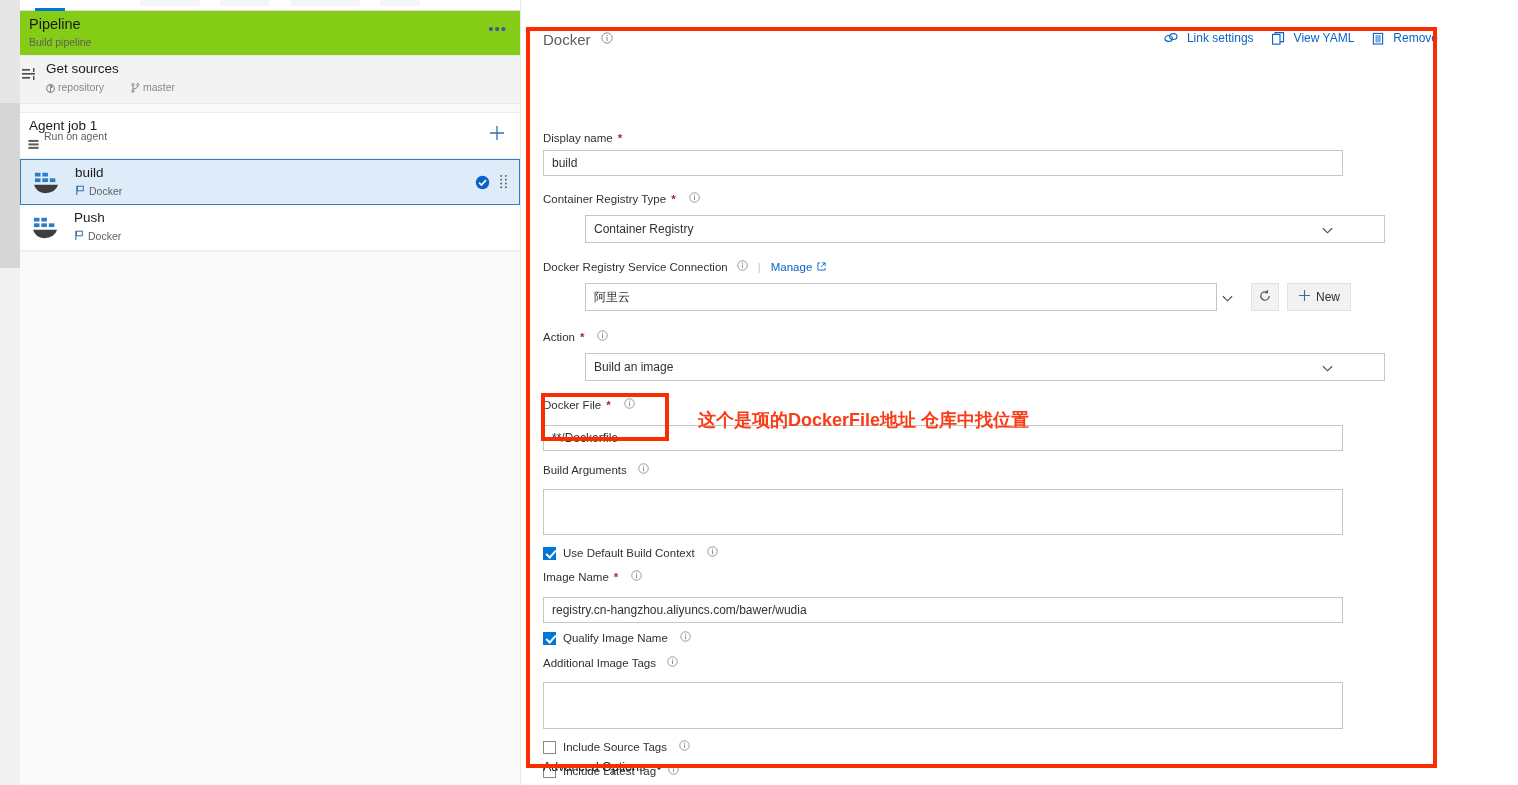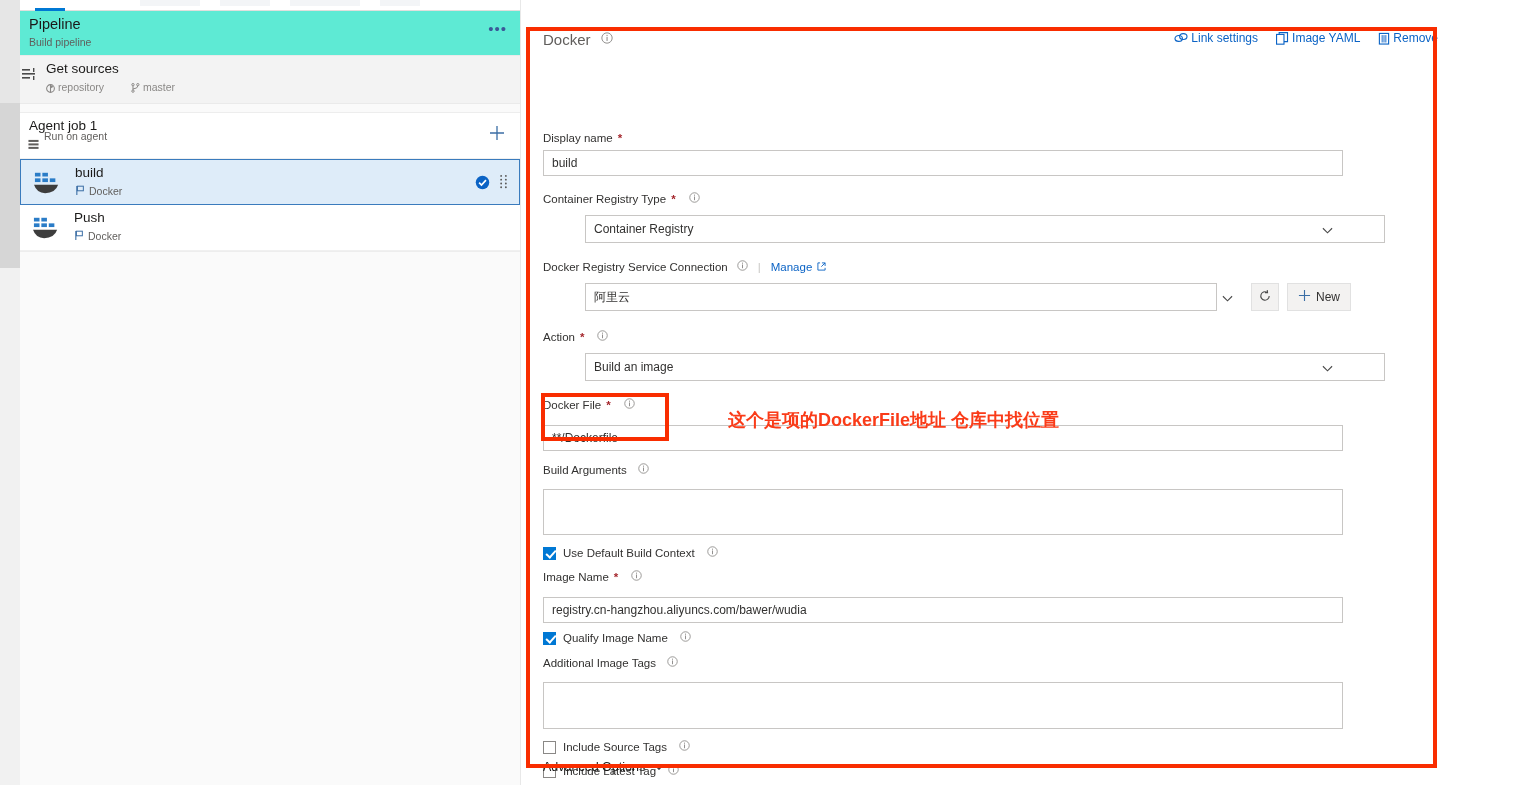--- a/index.html
+++ b/index.html
@@ -22,21 +22,21 @@
 
   
   .tabstrip { position:absolute; left:20px; top:0; width:500px; height:11px; background:#ffffff;
               border-bottom:1px solid #e1dfdd; }
   .tabstrip .active-underline { position:absolute; left:15px; top:8px; width:30px; height:3px; background:#0078d4; }
   .tabstrip .ghost { position:absolute; top:0px; height:6px; background:#eef1f4; opacity:.7; }
 
   
   .leftpane { position:absolute; left:20px; top:11px; width:500px; height:774px; background:#fafafa; }
 
-  .pipeline-head { position:relative; background:#5eead4; height:45px; border-bottom:1px solid #eaeaea; }
+  .pipeline-head { position:relative; background:#84cc16; height:45px; border-bottom:1px solid #eaeaea; }
   .pipeline-head .title { position:absolute; left:9px; top:5px; font-size:14.5px; color:#1b1a19; }
   .pipeline-head .sub { position:absolute; left:9px; top:25px; font-size:10.5px; color:#605e5c; }
   .pipeline-head .ellipsis { position:absolute; right:13px; top:9px; font-size:15px; color:#3b5998;
                              letter-spacing:1px; cursor:pointer; }
 
   .getsources { position:relative; height:48px; background:#f3f3f3; border-bottom:1px solid #eaeaea; }
   .getsources .gs-icon { position:absolute; left:2px; top:12px; width:18px; height:14px; }
   .getsources .gs-title { position:absolute; left:26px; top:5px; font-size:13.5px; color:#1b1a19; }
   .getsources .gs-meta { position:absolute; left:26px; top:25px; font-size:10.5px; color:#8a8886; }
   .getsources .gs-meta .m-item { display:inline-block; margin-right:24px; }
@@ -62,21 +62,21 @@
 
   
   .rightpane { position:absolute; left:520px; top:0; width:998px; height:785px; background:#ffffff;
                border-left:1px solid #e8e8e8; }
 
   .detail-head { position:absolute; left:22px; top:30px; width:820px; height:24px; }
   .detail-head .dh-title { position:absolute; left:0; top:0; font-size:15px; color:#605e5c; }
   .detail-head .info-i { display:inline-block; vertical-align:1px; margin-left:6px; }
 
   .head-actions { position:absolute; right:80px; top:31px; display:flex; gap:18px; align-items:center; }
-  .head-actions .act { display:flex; align-items:center; gap:3px; color:#0b63c5; font-size:12px; cursor:pointer; }
+  .head-actions .act { display:flex; align-items:center; gap:9px; color:#0b63c5; font-size:12px; cursor:pointer; }
   .head-actions .act svg { display:block; }
 
   .taskver { position:absolute; left:33px; top:67px; display:flex; align-items:center; gap:8px; }
   .taskver .tv-label { font-size:12px; color:#323130; }
   .taskver select.tv-sel { width:100px; height:26px; font-size:12px; color:#323130; padding:0 4px;
      border:1px solid #c8c6c4; background:#fff; font-family:"Liberation Sans", sans-serif; }
 
   .form { position:absolute; left:22px; top:130px; width:822px; }
   .fg { position:relative; margin-bottom:8px; }
   .lbl { font-size:11.5px; color:#323130; line-height:16px; margin-bottom:4px; display:flex; align-items:center; gap:5px; }
@@ -108,21 +108,21 @@
   .manage-link { color:#0b63c5; cursor:pointer; }
   .sep { color:#c8c6c4; margin:0 5px; }
 
   .advanced { position:absolute; left:22px; top:760px; font-size:12.5px; color:#1b1a19; cursor:pointer; }
 
   
   .red-box-main { position:absolute; left:526px; top:27px; width:911px; height:741px;
       border:4px solid #f92d00; pointer-events:none; }
   .red-box-small { position:absolute; left:541px; top:393px; width:128px; height:48px;
       border:4px solid #f92d00; pointer-events:none; }
-  .red-note { position:absolute; left:728px; top:408px; font-size:18px; color:#fa3b18;
+  .red-note { position:absolute; left:698px; top:408px; font-size:18px; color:#fa3b18;
       font-weight:bold; white-space:nowrap; pointer-events:none; }
 
   .info-circle { display:inline-block; }
 </style>
 </head>
 <body>
 
 <div id="root">
 
   <div class="gutter-top"></div>
@@ -283,21 +283,21 @@
         </span>
         <span>Link settings</span>
       </div>
       <div class="act">
         <span>
           <svg width="13" height="13" viewBox="0 0 14 14">
             <rect x="0.6" y="2.6" width="8" height="10.5" fill="none" stroke="#0b63c5" stroke-width="1.2"></rect>
             <path d="M3.4 2.6 L3.4 0.7 L12.4 0.7 L12.4 10.4 L8.6 10.4" fill="none" stroke="#0b63c5" stroke-width="1.2"></path>
           </svg>
         </span>
-        <span>Image YAML</span>
+        <span>View YAML</span>
       </div>
       <div class="act">
         <span>
           <svg width="12" height="13" viewBox="0 0 13 14">
             <rect x="1.5" y="1.5" width="10" height="11.5" fill="none" stroke="#0b63c5" stroke-width="1.2"></rect>
             <path d="M4.5 3.3 L4.5 11.3 M6.5 3.3 L6.5 11.3 M8.5 3.3 L8.5 11.3" stroke="#0b63c5" stroke-width="1"></path>
           </svg>
         </span>
         <span>Remove</span>
       </div>

